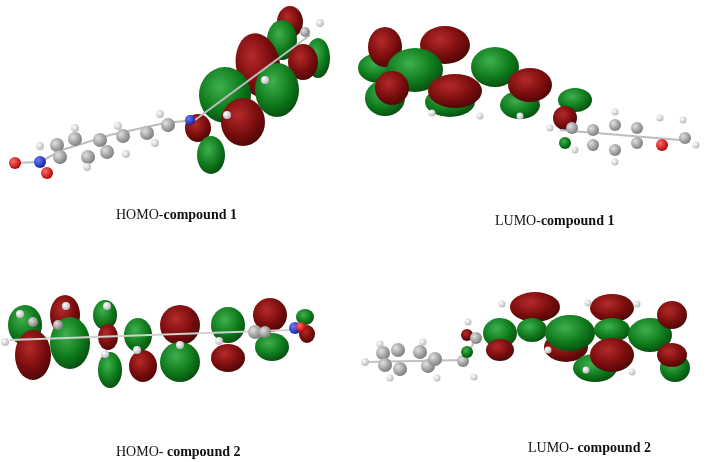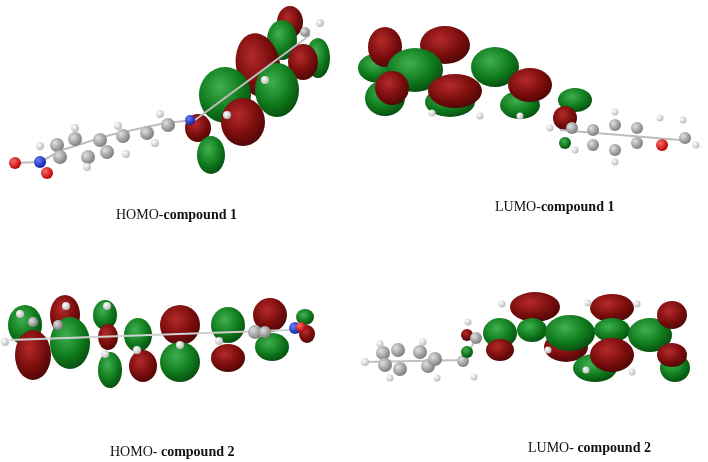--- a/index.html
+++ b/index.html
@@ -127,21 +127,21 @@
     <circle cx="265" cy="102" r="3.5" fill="url(#gH)"></circle>
     <circle cx="310" cy="108" r="3.5" fill="url(#gH)"></circle>
     <circle cx="265" cy="152" r="3.5" fill="url(#gH)"></circle>
     <circle cx="333" cy="110" r="3.5" fill="url(#gH)"></circle>
     <circle cx="346" cy="135" r="3.5" fill="url(#gH)"></circle>
     <circle cx="130" cy="106" r="3.5" fill="url(#gH)"></circle>
     <circle cx="170" cy="106" r="3.5" fill="url(#gH)"></circle>
     <circle cx="82" cy="103" r="3.5" fill="url(#gH)"></circle>
   </svg>
 </div>
-<div class="caption" style="left:495px;top:199px;text-align:center;">
+<div class="caption" style="left:495px;top:213px;text-align:center;">
   <span>LUMO</span><span>-</span><b>compound 1</b>
 </div>
 
 <div class="panel" style="left:0;top:280px;width:340px;height:140px;">
   <svg width="340" height="140" viewBox="0 0 340 140">
     <ellipse cx="25" cy="45" rx="17" ry="20" fill="url(#gGreen)"></ellipse>
     <ellipse cx="33" cy="75" rx="18" ry="25" fill="url(#gRed)"></ellipse>
     <ellipse cx="65" cy="35" rx="15" ry="20" fill="url(#gRed)"></ellipse>
     <ellipse cx="70" cy="63" rx="20" ry="26" fill="url(#gGreen)"></ellipse>
     <ellipse cx="105" cy="35" rx="12" ry="15" fill="url(#gGreen)"></ellipse>
@@ -169,21 +169,21 @@
     <circle cx="66" cy="26" r="4" fill="url(#gH)"></circle>
     <circle cx="107" cy="26" r="4" fill="url(#gH)"></circle>
     <circle cx="105" cy="74" r="4" fill="url(#gH)"></circle>
     <circle cx="137" cy="70" r="4" fill="url(#gH)"></circle>
     <circle cx="180" cy="65" r="4" fill="url(#gH)"></circle>
     <circle cx="219" cy="61" r="4" fill="url(#gH)"></circle>
     <circle cx="33" cy="42" r="5" fill="url(#gC)"></circle>
     <circle cx="58" cy="45" r="5" fill="url(#gC)"></circle>
   </svg>
 </div>
-<div class="caption" style="left:110px;top:444px;">
+<div class="caption" style="left:116px;top:444px;">
   <span>HOMO</span><span>- </span><b>compound 2</b>
 </div>
 
 <div class="panel" style="left:350px;top:280px;width:358px;height:140px;">
   <svg width="358" height="140" viewBox="0 0 358 140">
     <ellipse cx="185" cy="27" rx="25" ry="15" fill="url(#gRed)"></ellipse>
     <ellipse cx="150" cy="53" rx="17" ry="15" fill="url(#gGreen)"></ellipse>
     <ellipse cx="150" cy="70" rx="14" ry="11" fill="url(#gRed)"></ellipse>
     <ellipse cx="182" cy="50" rx="15" ry="12" fill="url(#gGreen)"></ellipse>
     <ellipse cx="216" cy="67" rx="22" ry="15" fill="url(#gRed)"></ellipse>

